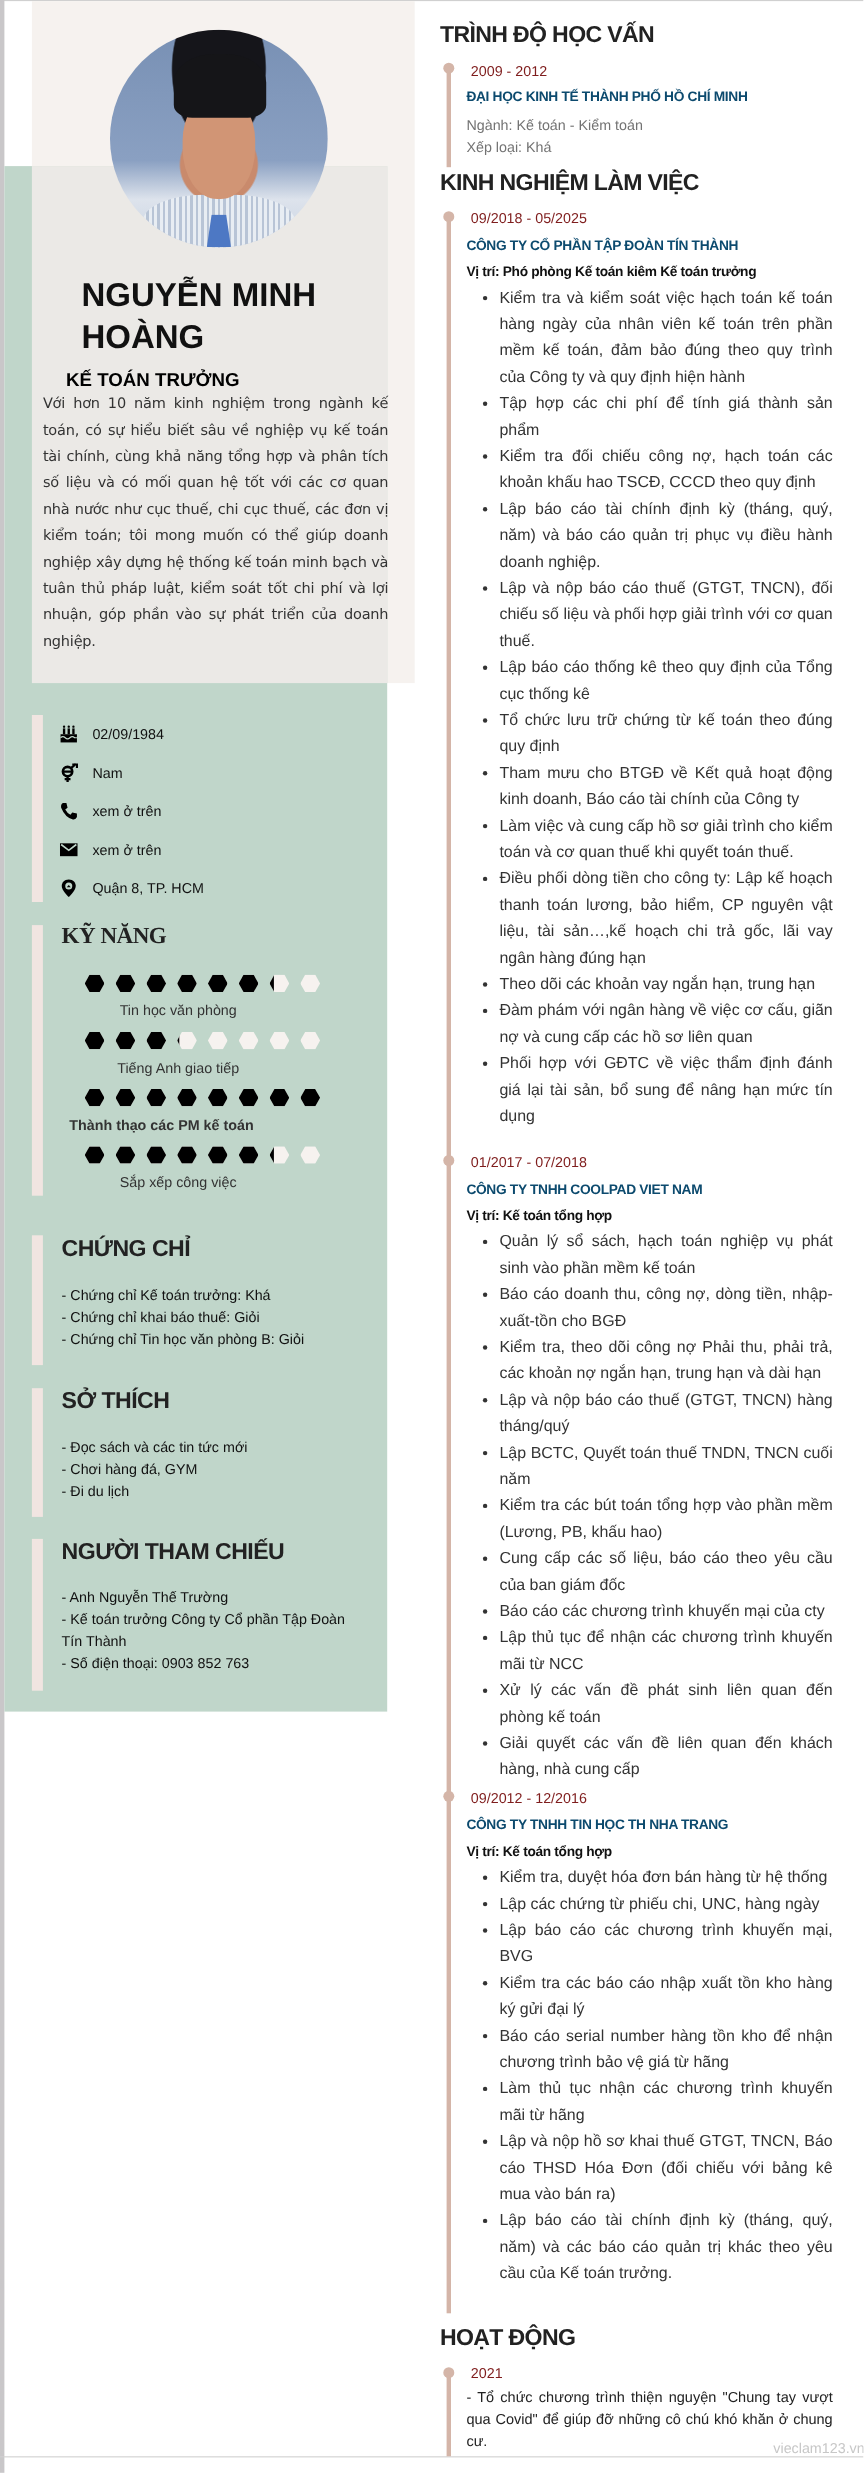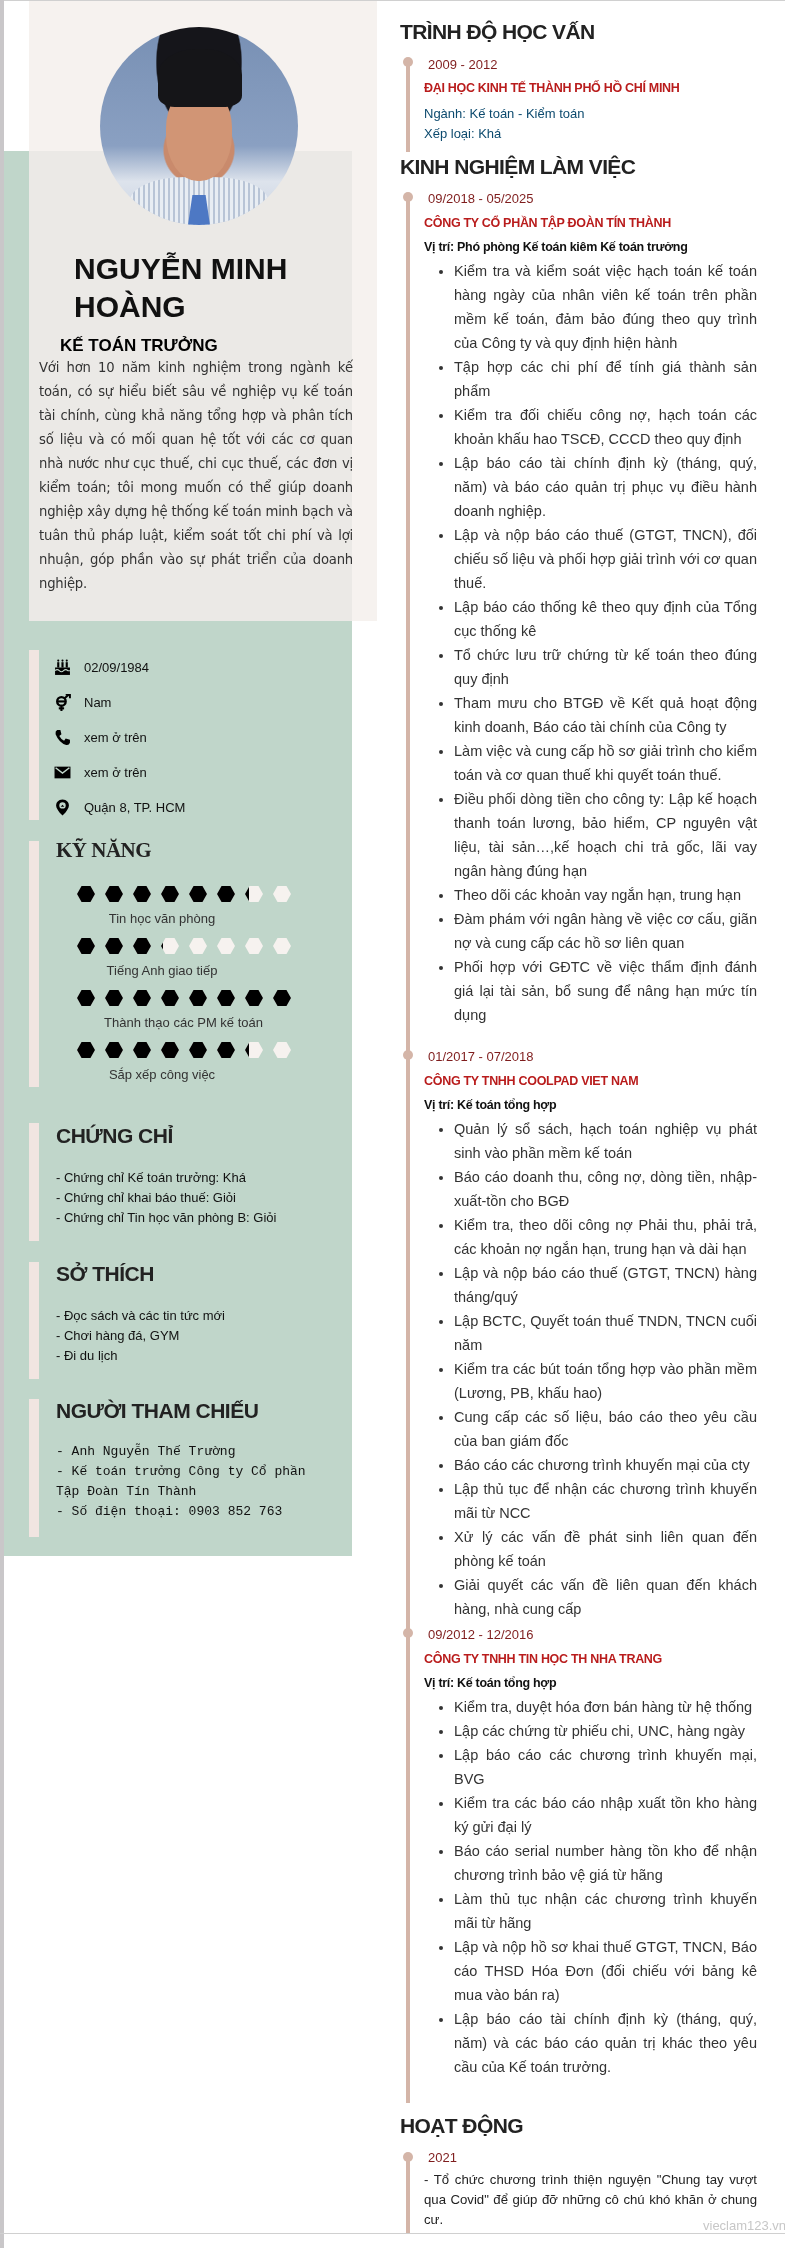--- a/index.html
+++ b/index.html
@@ -37,23 +37,23 @@
   .skill-bar { display: flex; gap: 10px; height: 16px; align-items: center; }
   .hex { width: 18px; height: 16px; clip-path: polygon(25% 0,75% 0,100% 50%,75% 100%,25% 100%,0 50%); background: #f6f2ef; position: relative; overflow: hidden; }
   .hex .fill { position: absolute; left: 0; top: 0; height: 100%; background: #000; }
   .skill-label { font-size: 13px; color: #333; height: 36px; line-height: 34px; text-align: center; width: 170px; }
 
   .side-list { position: absolute; left: 56px; font-size: 13px; line-height: 20px; color: #111; }
   .r-heading { position: absolute; left: 400px; font-size: 21px; font-weight: bold; color: #222; letter-spacing: -0.6px; }
   .tline { position: absolute; left: 406px; width: 4px; background: #d4b5a8; }
   .tdot { position: absolute; left: 403px; width: 10px; height: 10px; border-radius: 50%; background: #d4b5a8; }
   .date { position: absolute; left: 428px; font-size: 13px; color: #7f1d1d; }
-  .org { position: absolute; left: 424px; font-size: 12.5px; font-weight: bold; color: #b91c1c; letter-spacing: -0.3px; }
+  .org { position: absolute; left: 424px; font-size: 12.5px; font-weight: bold; color: #0c4a6e; letter-spacing: -0.3px; }
   .pos { position: absolute; left: 424px; font-size: 12.5px; font-weight: bold; color: #111; letter-spacing: -0.3px; }
-  .detail { position: absolute; left: 424px; font-size: 13px; line-height: 20px; color: #0c4a6e; }
+  .detail { position: absolute; left: 424px; font-size: 13px; line-height: 20px; color: #737373; }
   .bullets { position: absolute; left: 454px; width: 303px; list-style: disc; font-size: 14.5px; line-height: 24px; color: #333; text-align: justify; }
   .bullets li { margin-left: 0; }
   .para { position: absolute; left: 424px; width: 333px; font-size: 13.2px; line-height: 20px; color: #222; text-align: justify; }
   .watermark { position: absolute; left: 703px; top: 2218px; font-size: 13px; color: #c7c7c7; }
 </style>
 </head>
 <body>
 
 <div class="frame-top"></div>
 <div class="frame-left"></div>
@@ -209,21 +209,21 @@
       <div class="hex">
         <div class="fill" style="width: 100%;"></div>
       </div>
       <div class="hex">
         <div class="fill" style="width: 100%;"></div>
       </div>
       <div class="hex">
         <div class="fill" style="width: 100%;"></div>
       </div>
     </div>
-    <div class="skill-label" style="margin-left: -14px; width: 200px; text-align: right;">Thành thạo các PM kế toán</div>
+    <div class="skill-label" style="margin-left: -14px; width: 200px; text-align: left; font-weight: bold;">Thành thạo các PM kế toán</div>
     <div class="skill-bar">
       <div class="hex">
         <div class="fill" style="width: 100%;"></div>
       </div>
       <div class="hex">
         <div class="fill" style="width: 100%;"></div>
       </div>
       <div class="hex">
         <div class="fill" style="width: 100%;"></div>
       </div>
@@ -257,21 +257,21 @@
 <div class="side-bar" style="top:1262px;height:117px;"></div>
 <div class="side-heading" style="top:1262px;">SỞ THÍCH</div>
 <div class="side-list" style="top:1306px;">
   <div>- Đọc sách và các tin tức mới</div>
   <div>- Chơi hàng đá, GYM</div>
   <div>- Đi du lịch</div>
 </div>
 
 <div class="side-bar" style="top:1399px;height:138px;"></div>
 <div class="side-heading" style="top:1399px;">NGƯỜI THAM CHIẾU</div>
-<div class="side-list" style="top:1442px;width:270px;font-family:Liberation Mono, monospace;">
+<div class="side-list" style="top:1442px;width:270px;">
   <div>- Anh Nguyễn Thế Trường</div>
   <div>- Kế toán trưởng Công ty Cổ phần Tập Đoàn Tín Thành</div>
   <div>- Số điện thoại: 0903 852 763</div>
 </div>
 
 <div class="r-heading" style="top:20px;">TRÌNH ĐỘ HỌC VẤN</div>
 <div class="tline" style="top:60px;height:92px;"></div>
 <div class="tdot" style="top:57px;"></div>
 <div class="date" style="top:57px;">2009 - 2012</div>
 <div class="org" style="top:81px;">ĐẠI HỌC KINH TẾ THÀNH PHỐ HỒ CHÍ MINH</div>

